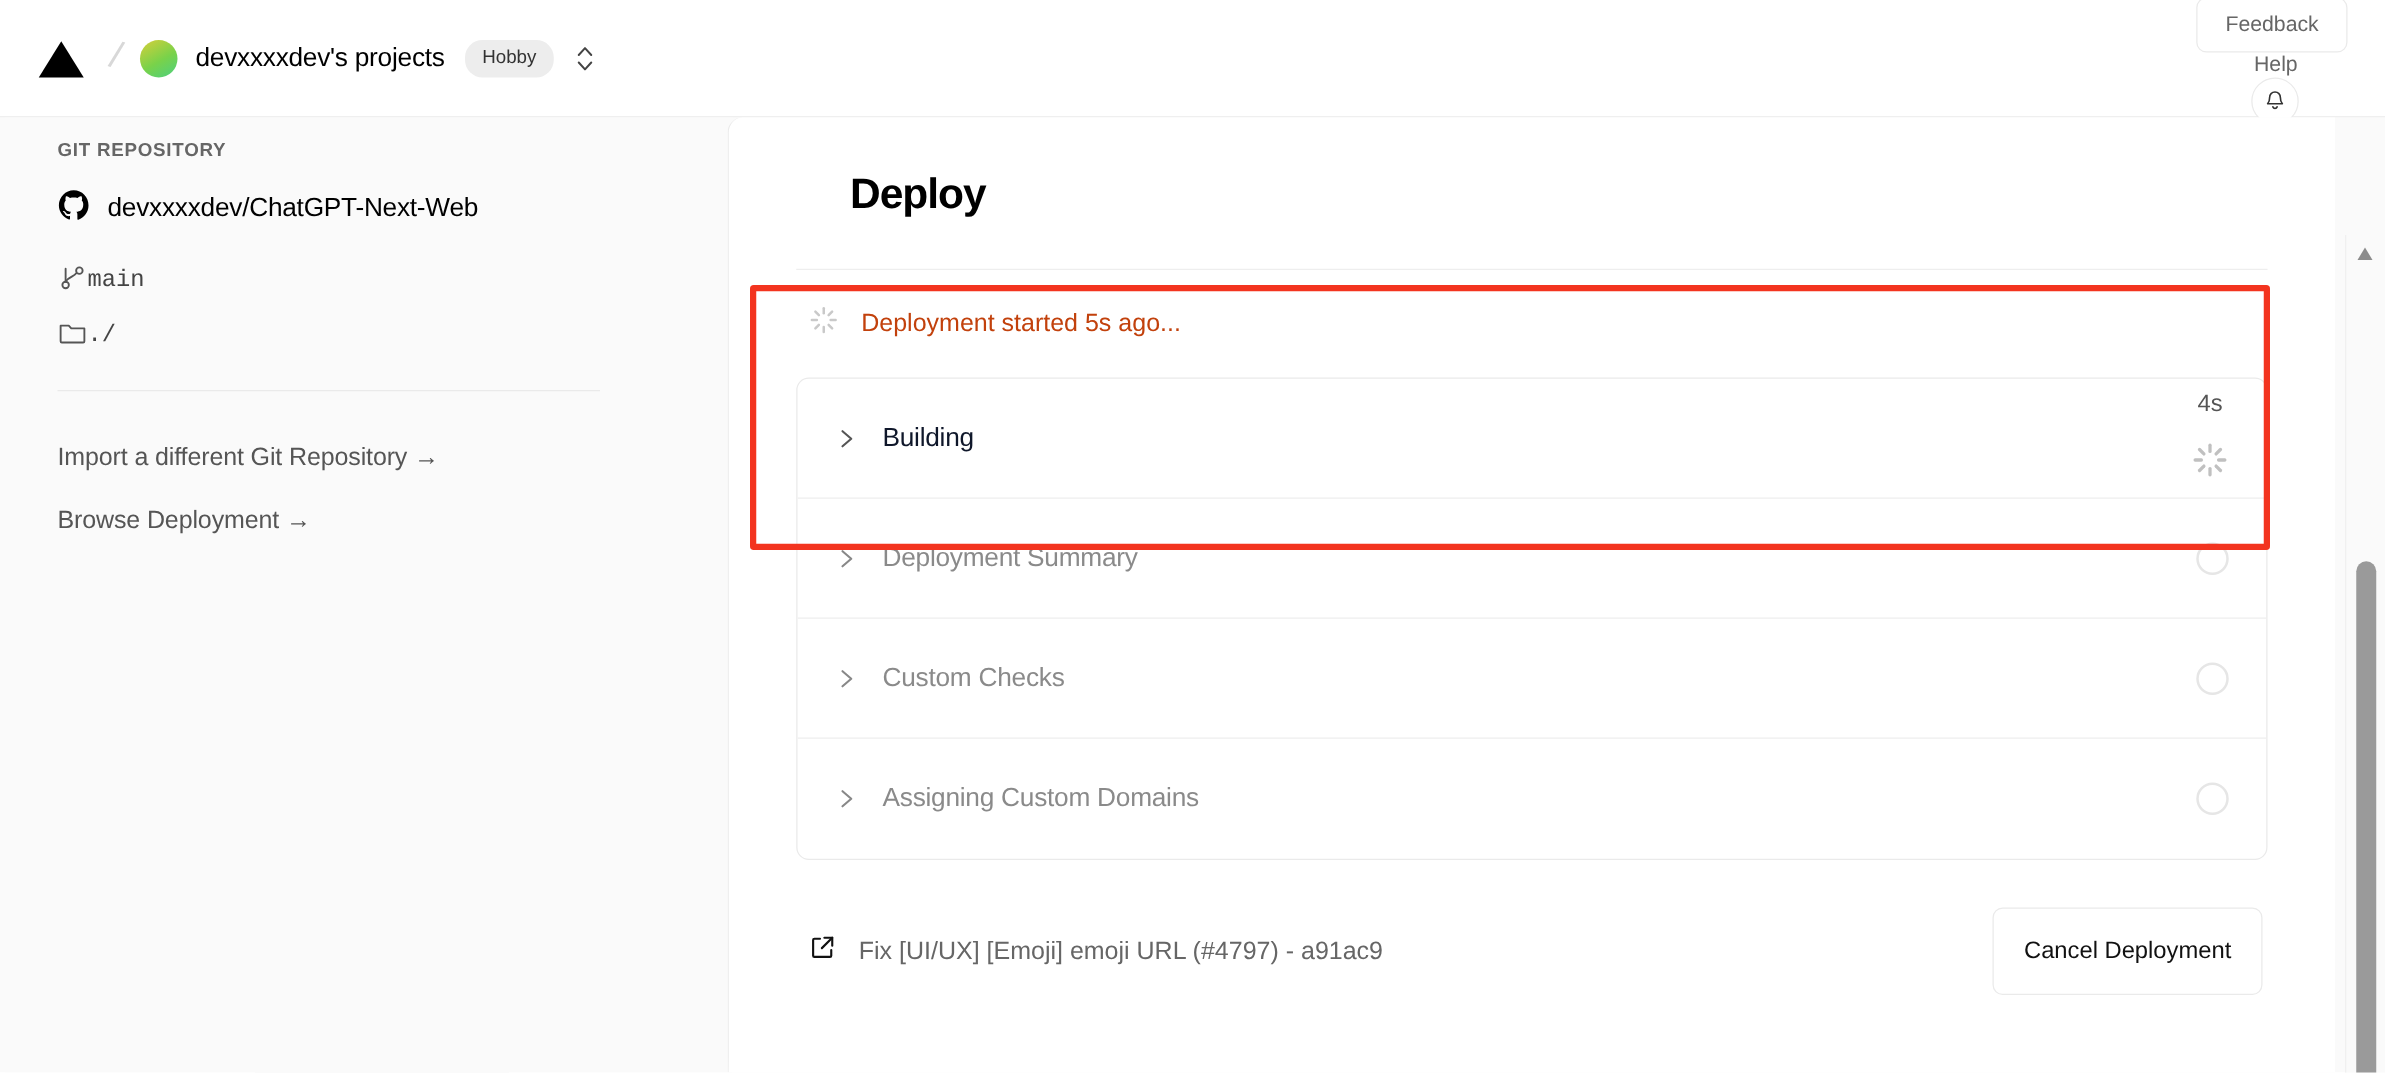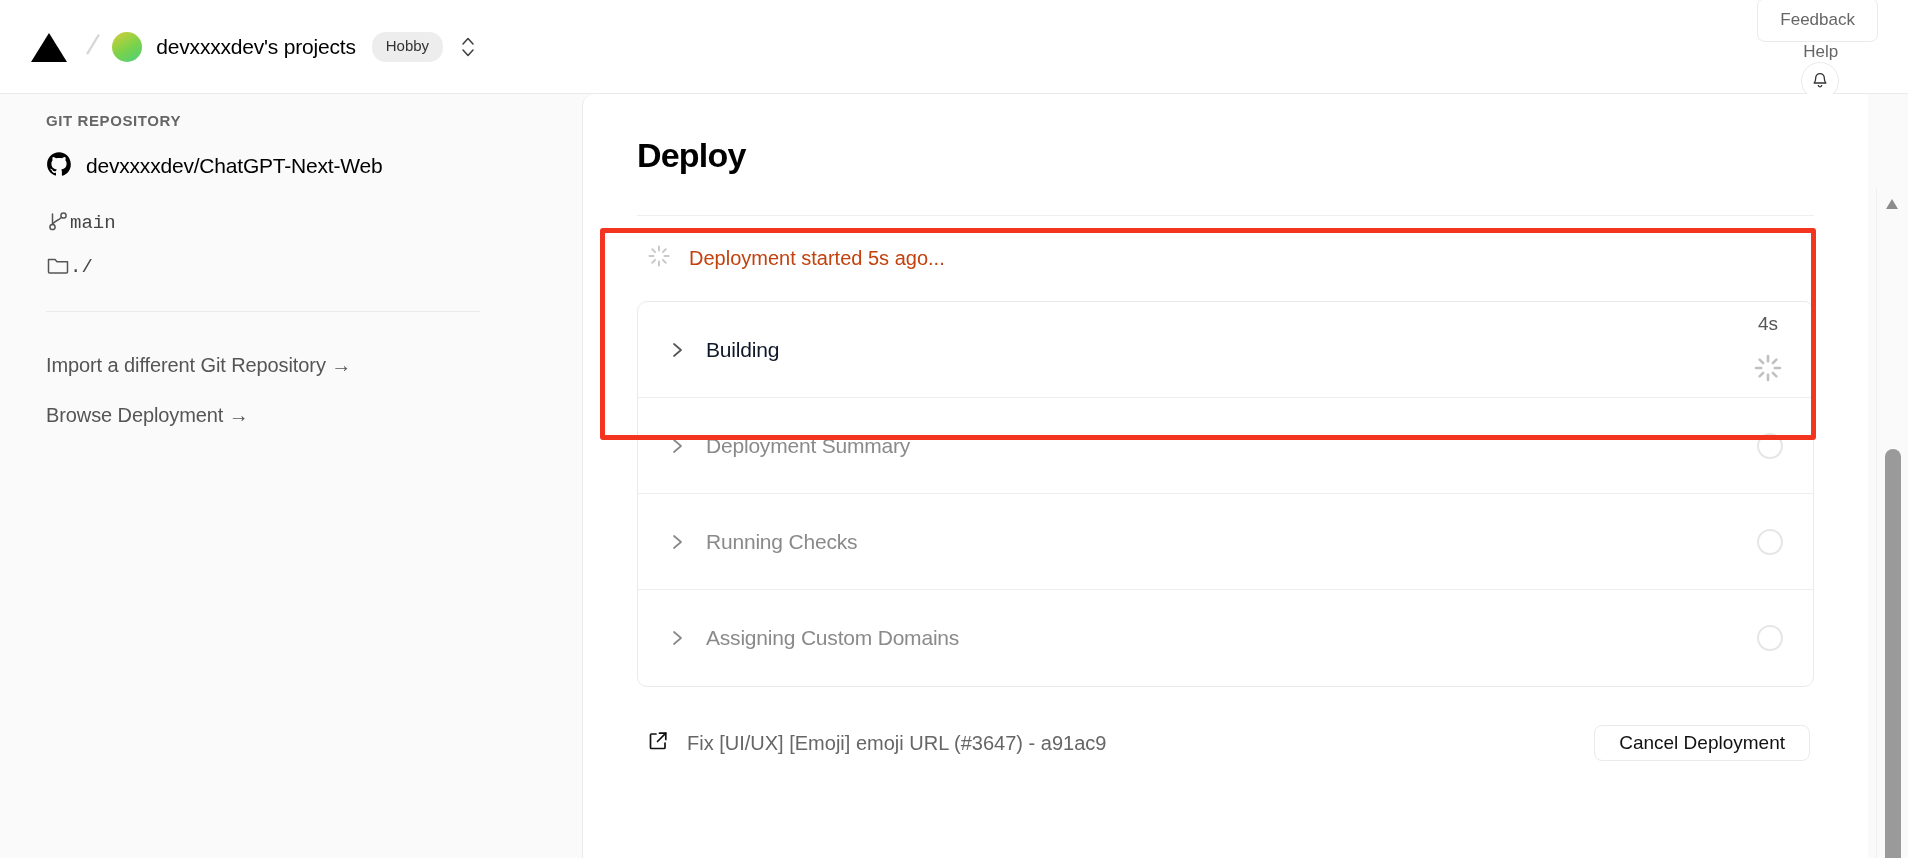--- a/index.html
+++ b/index.html
@@ -102,21 +102,21 @@
   .sb-link.second { margin-top: 27px; }
 
   
   .main {
     position: absolute; top: 0; left: 582px; width: 1286px; height: 764px;
     background: #fff; border-left: 1px solid #eaeaea;
     border-top-left-radius: 12px;
   }
   .main-inner { padding: 42px 54px 0 54px; }
   .deploy-title {
-    font-size: 34px; font-weight: 700; letter-spacing: -0.8px; color: #000;
+    font-size: 34px; font-weight: 700; letter-spacing: -0.8px; color: #000; margin-left: 43px;
   }
   .title-rule { height: 1px; background: #eeeeee; margin: 40px 0 0 0; }
 
   .status-line {
     display: flex; align-items: center; gap: 18px;
     padding: 28px 0 28px 10px; font-size: 20px; color: #c2410c;
   }
 
   .steps-card {
     border: 1px solid #eaeaea; border-radius: 10px; overflow: hidden;
@@ -146,21 +146,21 @@
 
   .footer-row {
     display: flex; align-items: center; margin-top: 38px; padding: 0 4px 0 10px;
   }
   .commit-link {
     display: flex; align-items: center; gap: 18px;
     font-size: 20px; color: #666; text-decoration: none; cursor: pointer;
   }
   .btn-cancel {
     margin-left: auto; background: #fff; color: #111; font-size: 19px;
-    border: 1px solid #eaeaea; border-radius: 8px; padding: 6px 24px;
+    border: 1px solid #eaeaea; border-radius: 8px; padding: 23px 24px;
     cursor: pointer; font-family: inherit;
   }
 
   
   .annotation-box {
     position: absolute; left: 600px; top: 228px; width: 1216px; height: 212px;
     border: 5px solid #f3341f; border-radius: 3px; pointer-events: none;
   }
 
   
@@ -317,21 +317,21 @@
               <span class="circle-idle"></span>
             </span>
           </div>
 
           <div class="step-row">
             <span class="chev">
               <svg width="16" height="20" viewBox="0 0 16 20">
                 <polyline points="4,4 11,10 4,16" fill="none" stroke="#888" stroke-width="1.7" stroke-linecap="round" stroke-linejoin="round"></polyline>
               </svg>
             </span>
-            <span class="step-label pending">Running Checks</span>
+            <span class="step-label pending">Custom Checks</span>
             <span class="step-right">
               <span class="circle-idle"></span>
             </span>
           </div>
 
           <div class="step-row">
             <span class="chev">
               <svg width="16" height="20" viewBox="0 0 16 20">
                 <polyline points="4,4 11,10 4,16" fill="none" stroke="#888" stroke-width="1.7" stroke-linecap="round" stroke-linejoin="round"></polyline>
               </svg>
@@ -346,21 +346,21 @@
 
         <div class="footer-row">
           <a class="commit-link">
             <span>
               <svg width="22" height="22" viewBox="0 0 22 22">
                 <path d="M9 4H4.5a1 1 0 0 0-1 1v12.5a1 1 0 0 0 1 1H17a1 1 0 0 0 1-1V13" fill="none" stroke="#111" stroke-width="1.7" stroke-linecap="round" stroke-linejoin="round"></path>
                 <polyline points="12.5,3.2 18.8,3.2 18.8,9.5" fill="none" stroke="#111" stroke-width="1.7" stroke-linecap="round" stroke-linejoin="round"></polyline>
                 <line x1="18.8" y1="3.2" x2="10.5" y2="11.5" stroke="#111" stroke-width="1.7" stroke-linecap="round"></line>
               </svg>
             </span>
-            <span>Fix [UI/UX] [Emoji] emoji URL (#3647) - a91ac9</span>
+            <span>Fix [UI/UX] [Emoji] emoji URL (#4797) - a91ac9</span>
           </a>
           <button class="btn-cancel">Cancel Deployment</button>
         </div>
       </div>
     </div>
 
     <div class="scrollbar">
       <span class="scroll-arrow-up">
         <svg width="14" height="12" viewBox="0 0 14 12">
             <polygon points="7,1 13,11 1,11" fill="#8c8c8c"></polygon>

